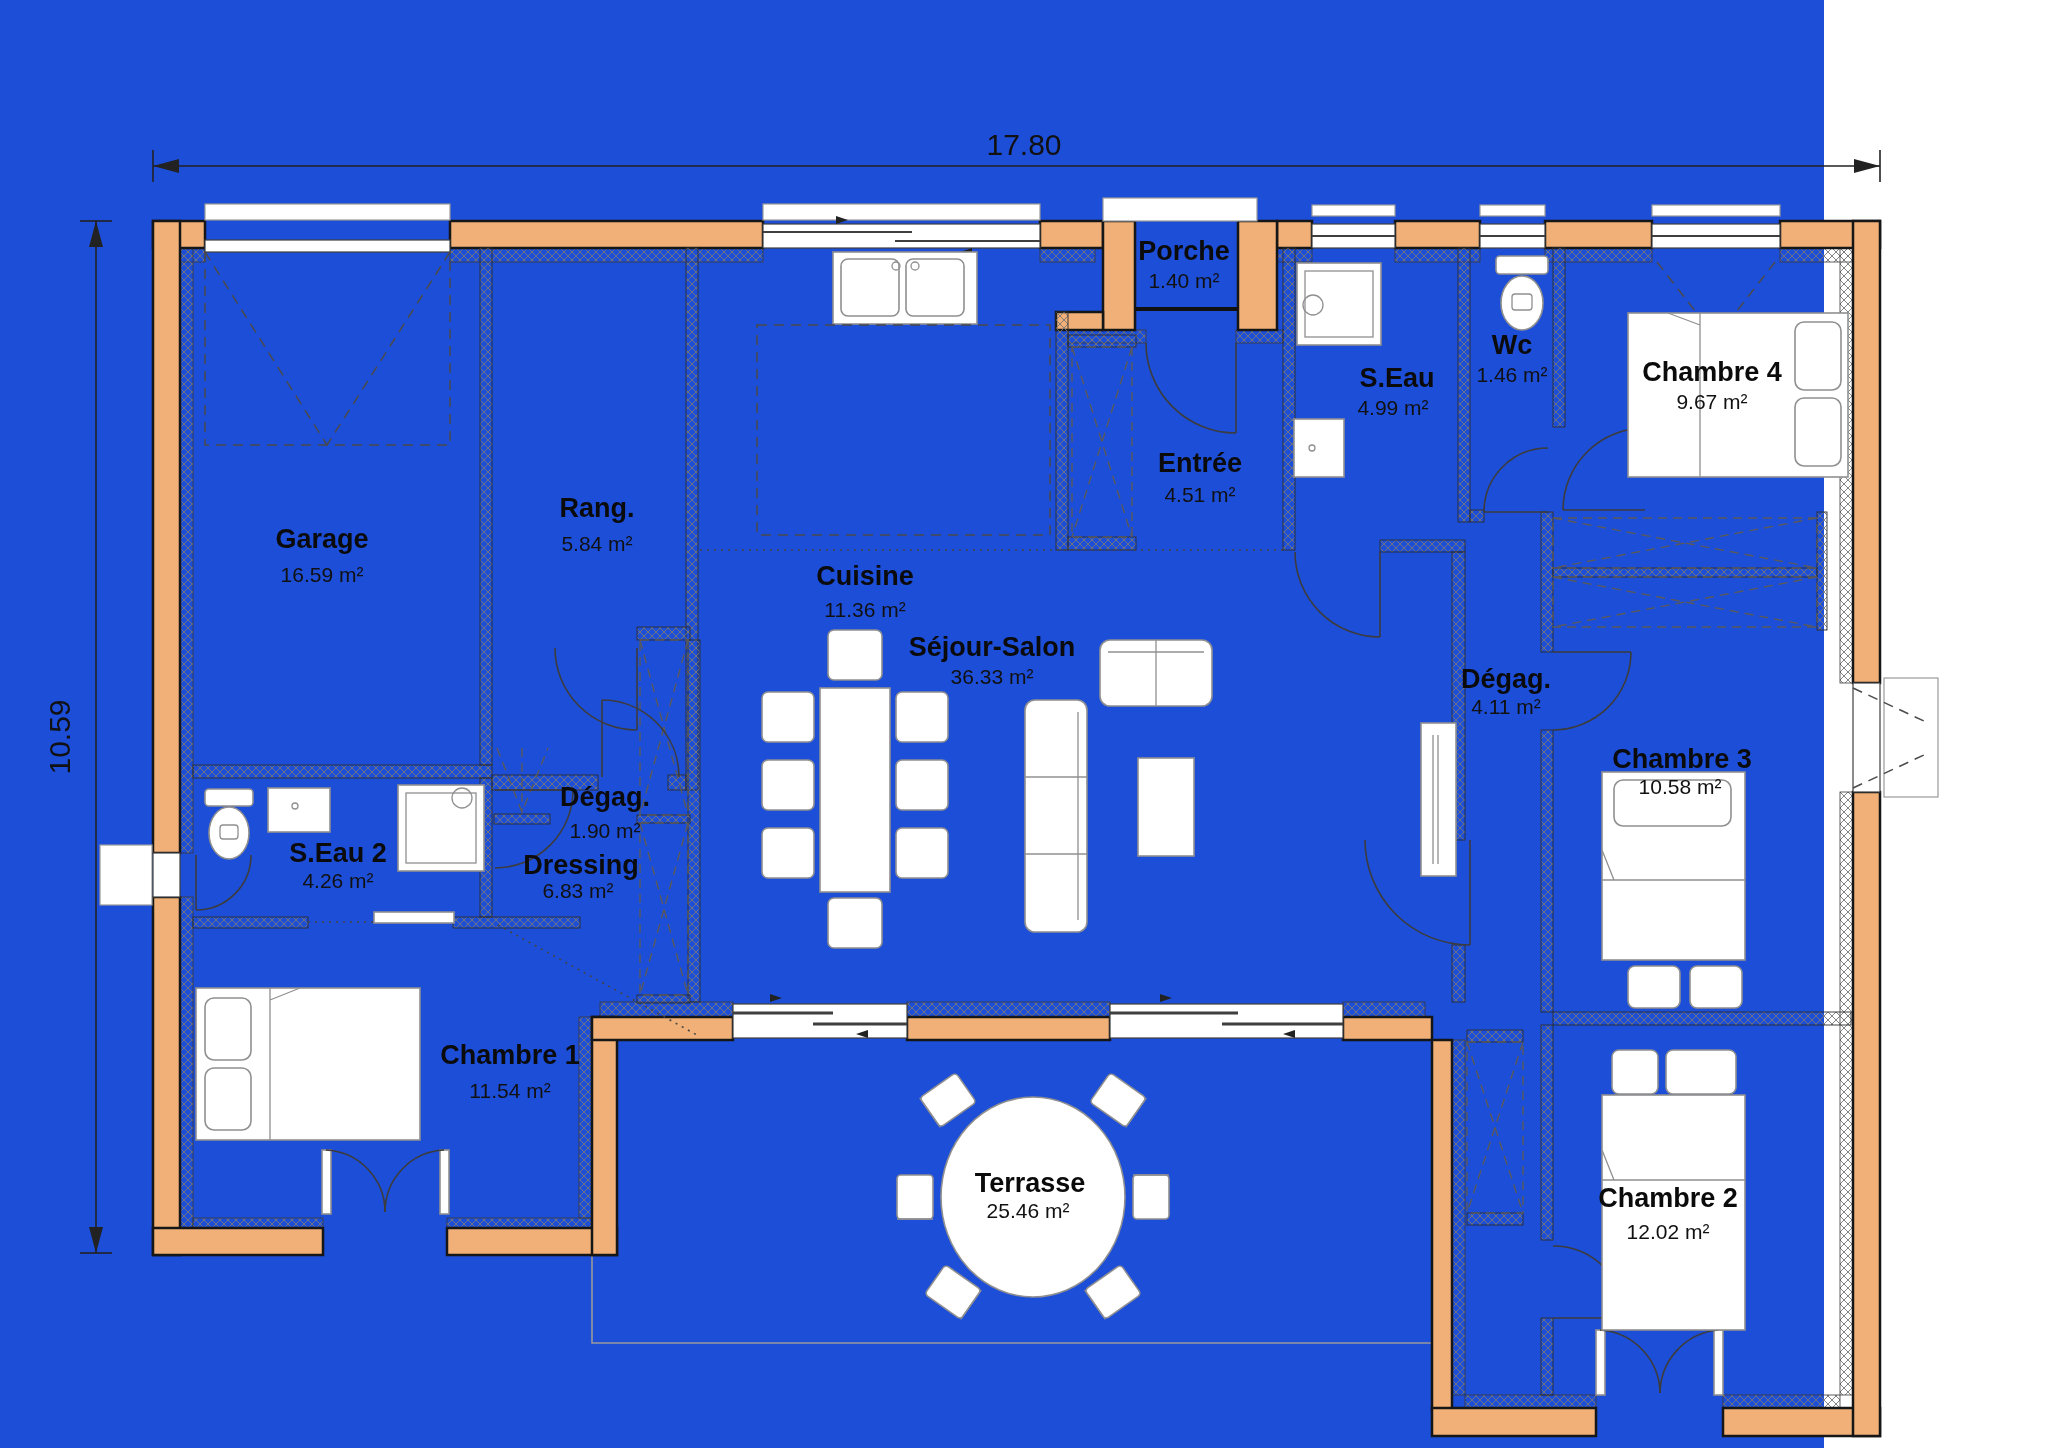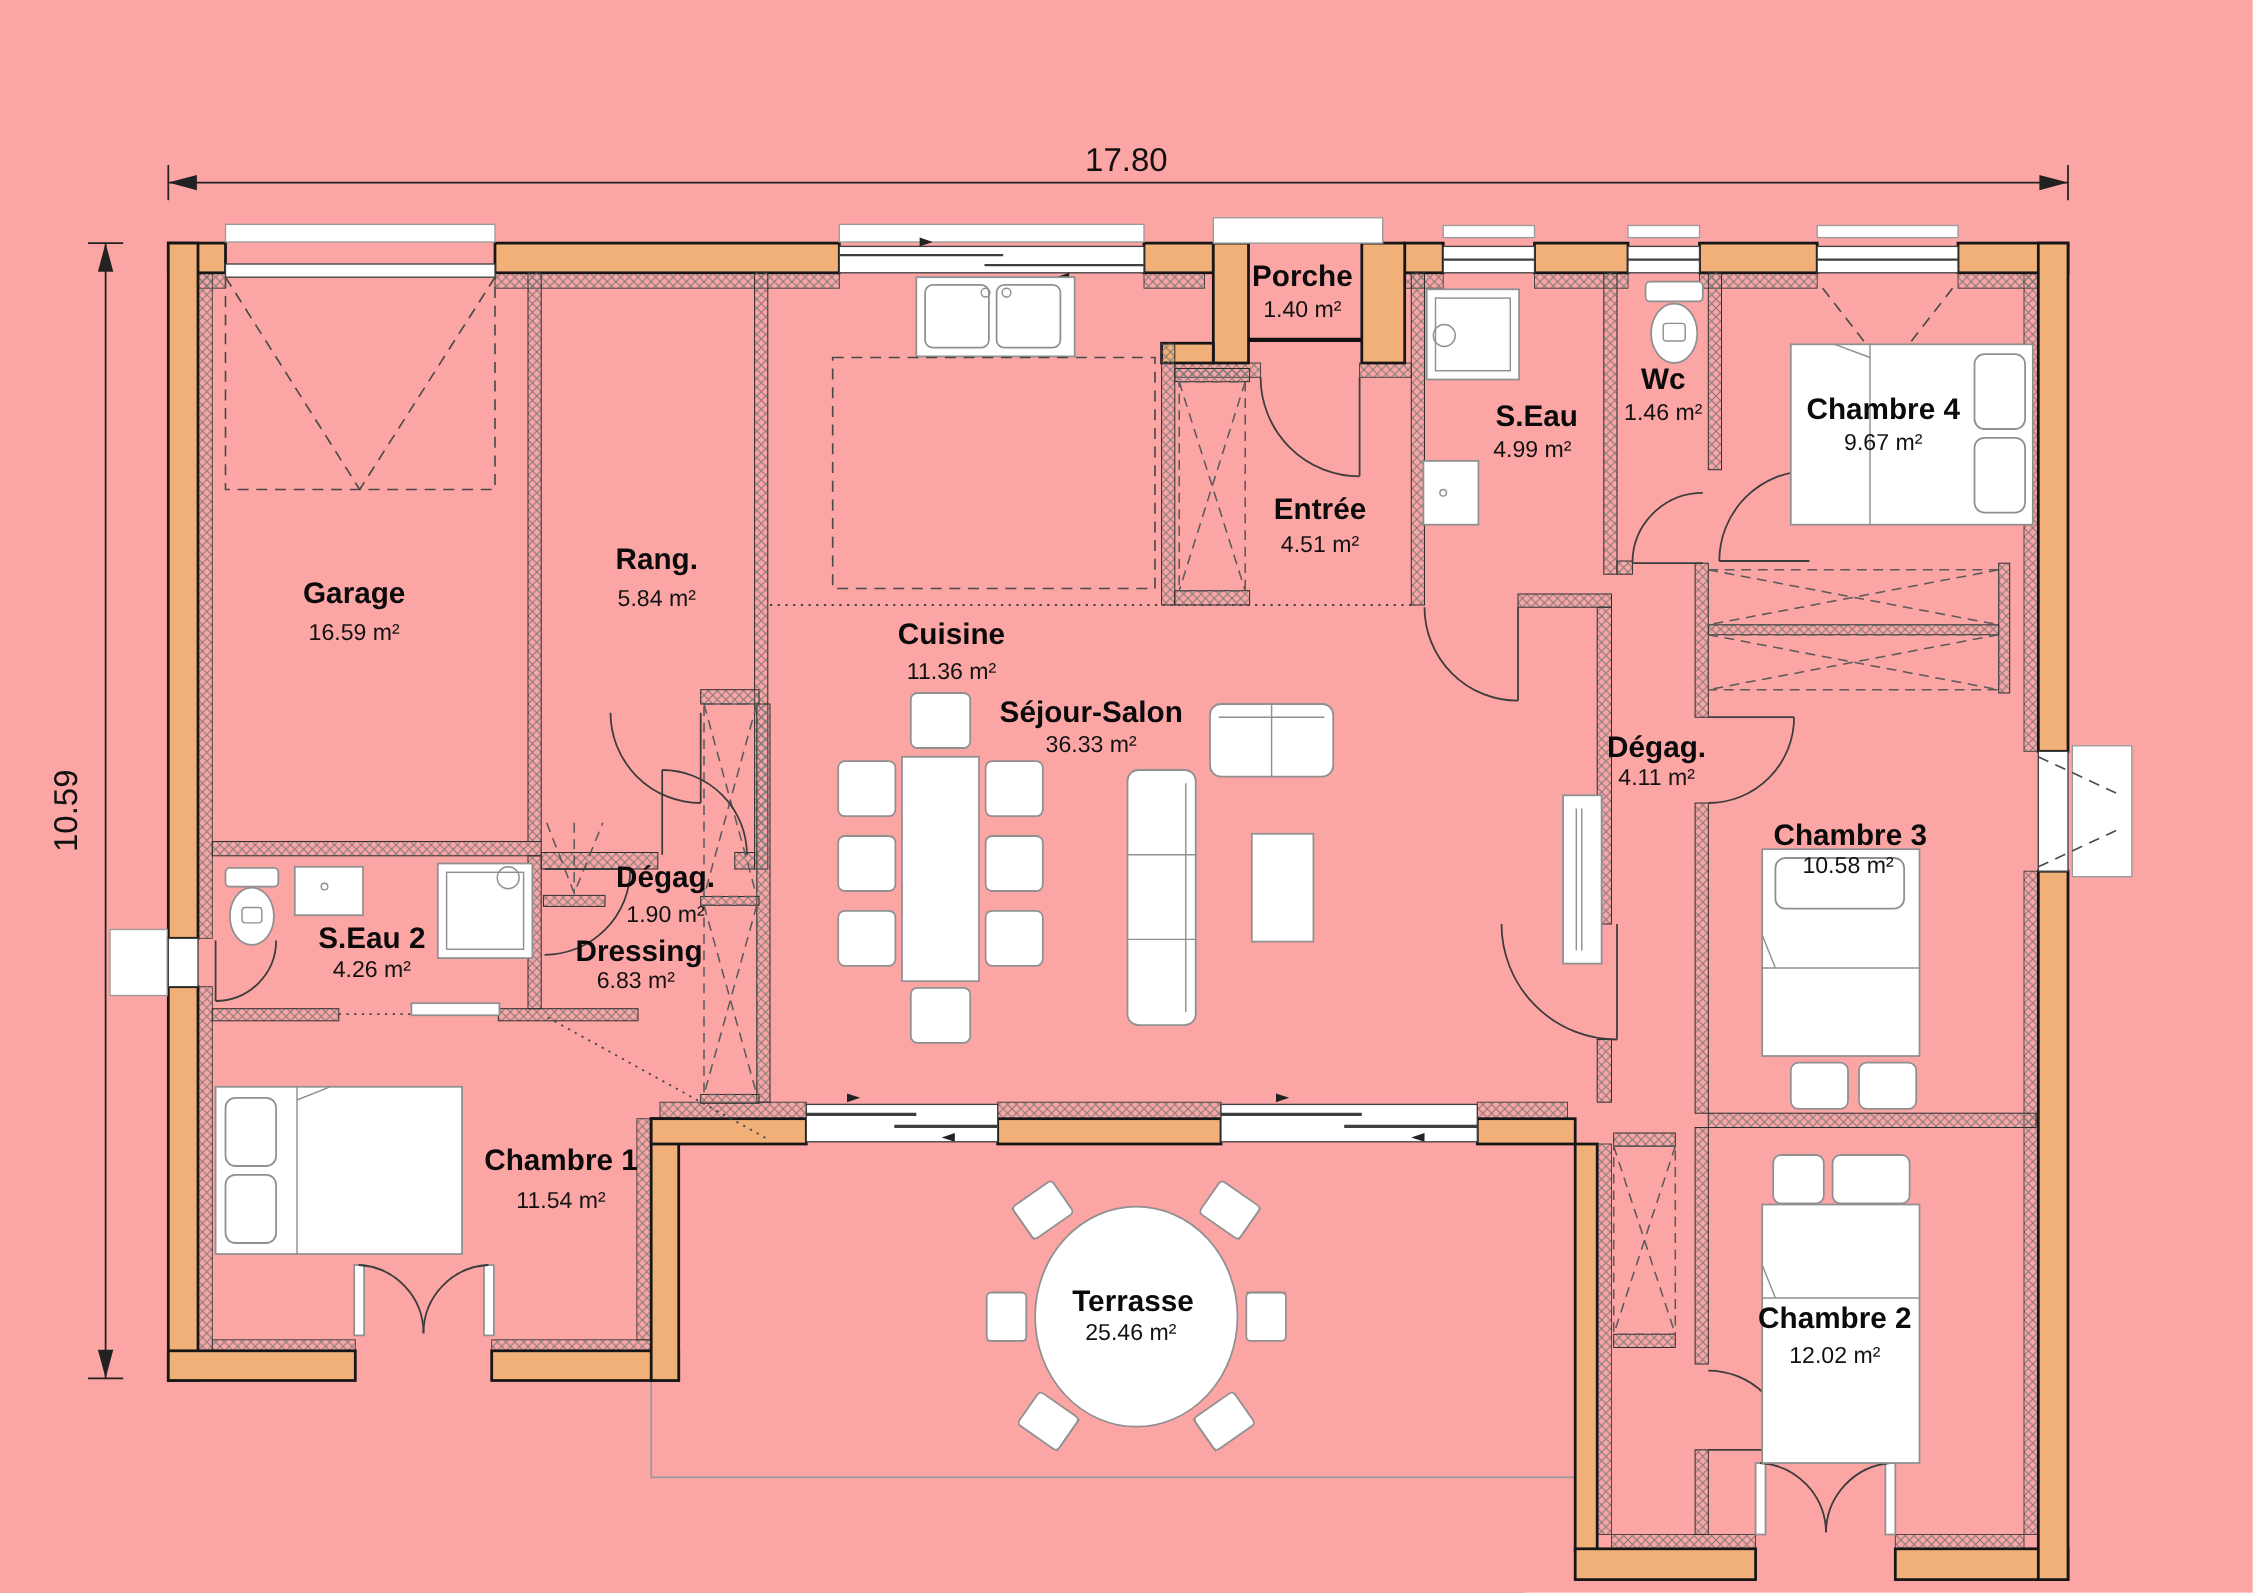--- a/index.html
+++ b/index.html
@@ -1,16 +1,16 @@
 <!DOCTYPE html>
 <html><head>
 <meta charset="utf-8">
 <style>
   html,body{margin:0;padding:0;background:#ffffff;}
-  .stage{position:relative;width:2048px;height:1448px;background:#fca5a5;
+  .stage{position:relative;width:1824px;height:1448px;background:#1d4ed8;
          font-family:"Liberation Sans",sans-serif;}
   svg{position:absolute;left:0;top:0;}
   .ow{fill:#F0B078;stroke:#161616;stroke-width:2.5;}         
   .hb{fill:url(#lat);stroke:#3a3a3a;stroke-width:0.8;}       
   .pw{fill:url(#lat);stroke:#2e2e2e;stroke-width:0.9;}       
   .wd{fill:none;stroke:#5a5a5a;stroke-width:1.4;stroke-dasharray:9 6;} 
   .fu{fill:#ffffff;stroke:#909090;stroke-width:1.6;}         
   .fu2{fill:none;stroke:#909090;stroke-width:1.3;}
   .door{fill:none;stroke:#3c3c3c;stroke-width:1.6;}
   .ddash{fill:none;stroke:#4a4a4a;stroke-width:1.5;stroke-dasharray:10 7;}

